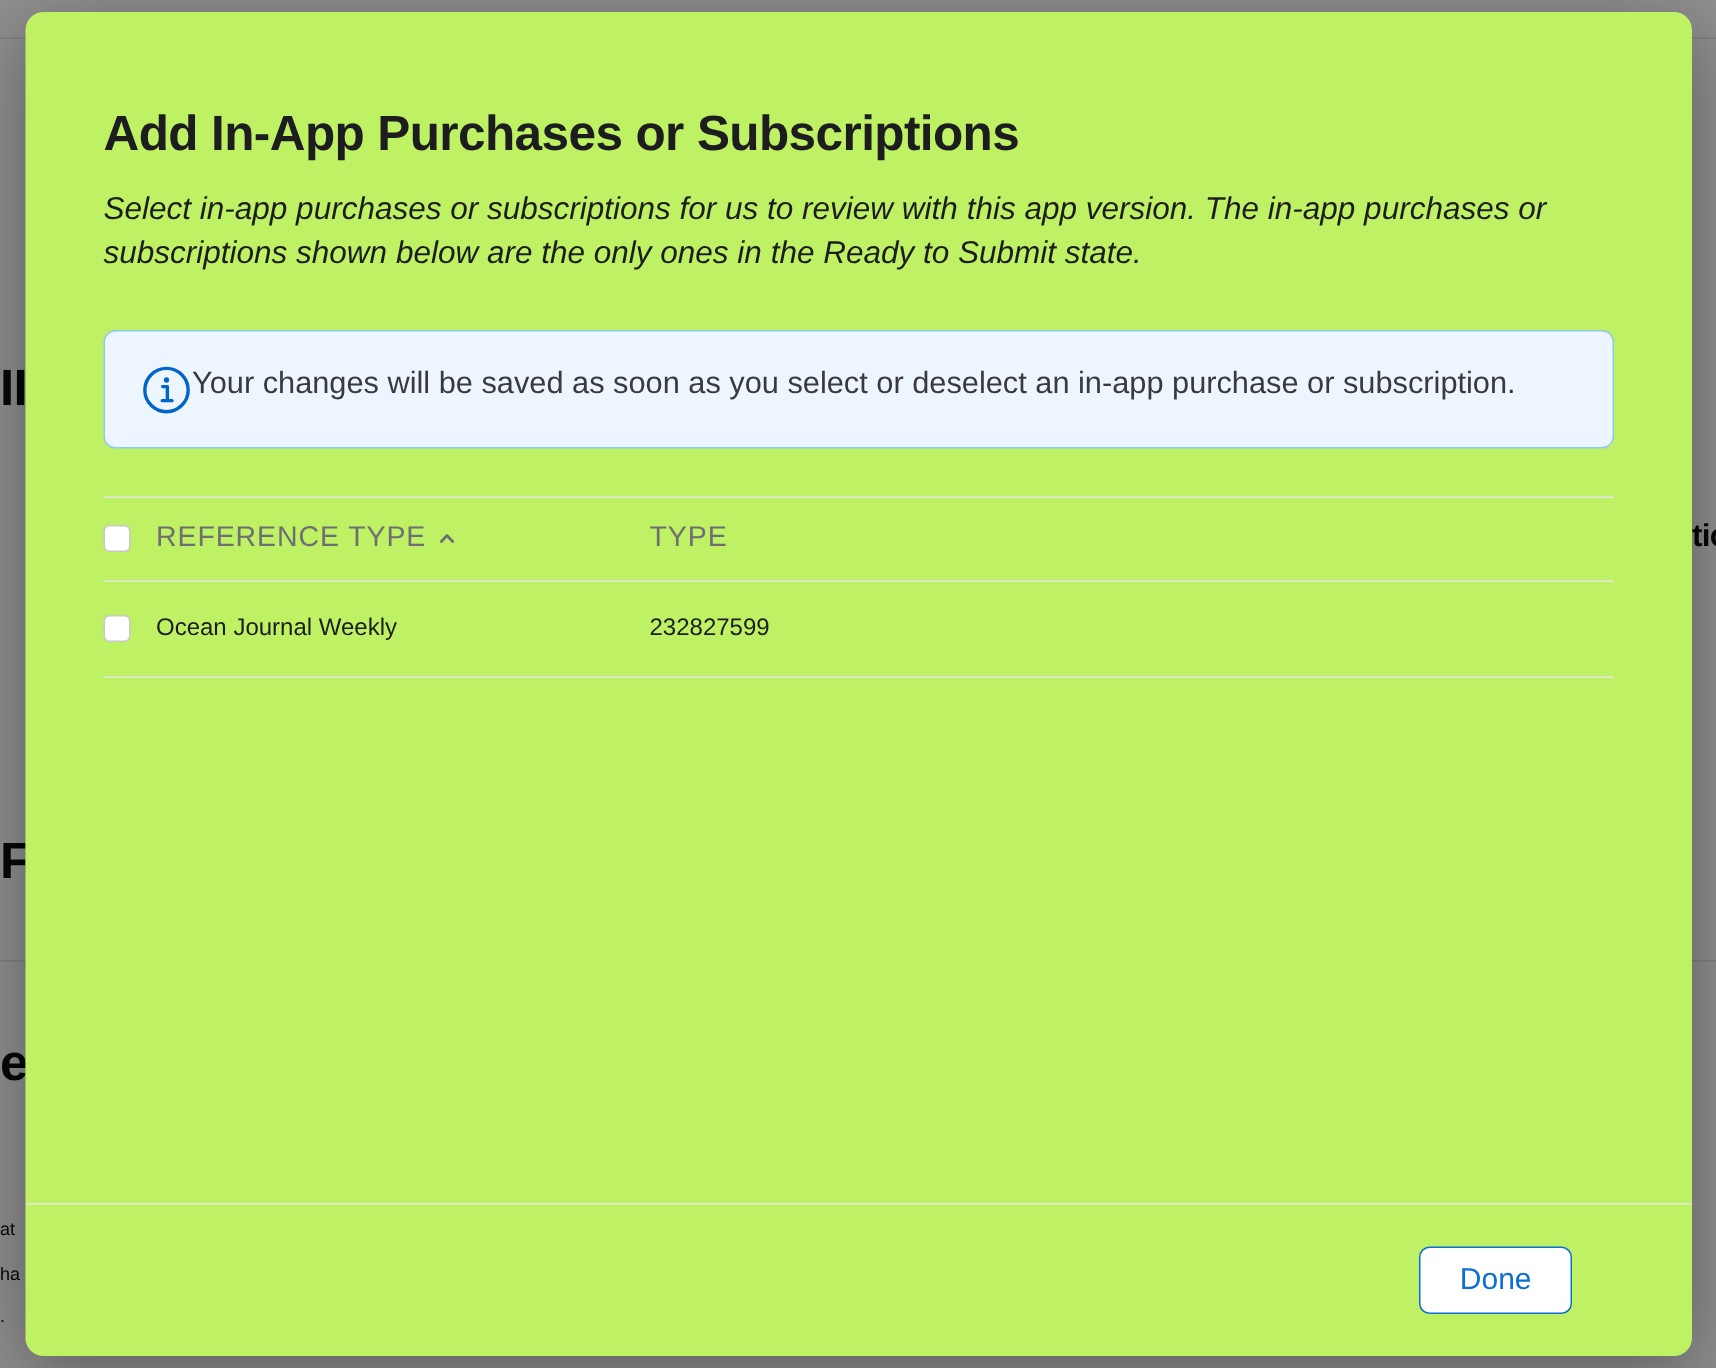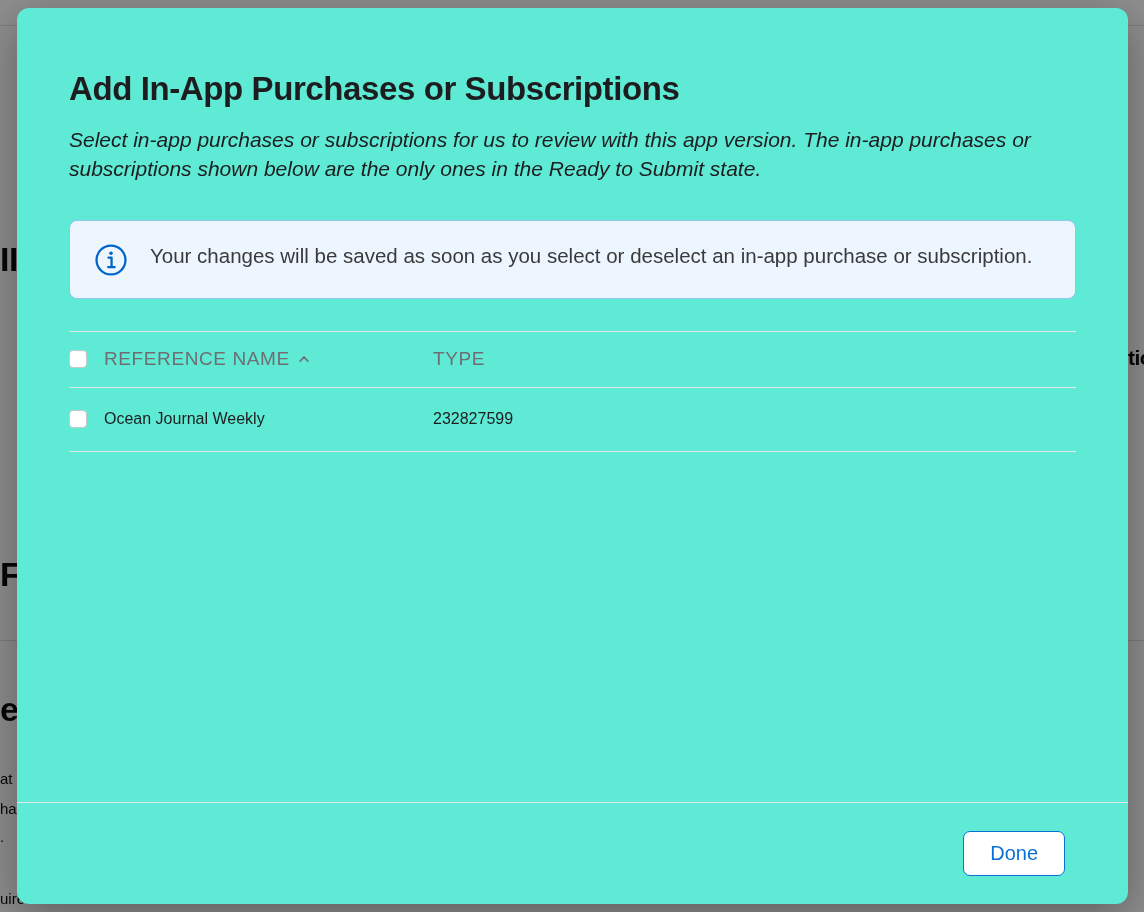--- a/index.html
+++ b/index.html
@@ -22,33 +22,33 @@
     border-top: 1px solid #d9d9d9;
   }
   .bg-text {
     position: absolute;
     font-weight: 700;
     color: #0d0d0d;
     letter-spacing: -0.5px;
     white-space: nowrap;
     overflow: hidden;
   }
-  .bg-text.small { font-weight: 400; font-size: 15px; letter-spacing: 0; }
+  .bg-text.small { font-weight: 400; font-size: 12px; letter-spacing: 0; margin-top: 42px; }
   .bg-right { right: 0; left: auto; text-align: right; overflow: hidden; }
   .overlay-dim {
     position: absolute; inset: 0;
     background: rgba(0,0,0,0.42);
   }
 
   
   .modal {
     position: absolute;
     left: 17px; top: 8px;
     width: 1111px; height: 896px;
-    background: #5eead4;
+    background: #bef264;
     border-radius: 12px;
     box-shadow: 0 12px 48px rgba(0,0,0,0.35);
     display: flex; flex-direction: column;
     overflow: hidden;
   }
   .modal-body {
     padding: 62px 52px 0 52px;
     flex: 1 1 auto;
     overflow: hidden;
   }
@@ -67,21 +67,20 @@
     font-style: italic;
   }
 
   .info-banner {
     border: 1px solid #8fc7f1;
     background: #edf6ff;
     border-radius: 8px;
     padding: 21px 26px 21px 24px;
     display: flex;
     align-items: flex-start;
-    gap: 22px;
     margin-bottom: 32px;
   }
   .info-icon {
     flex: 0 0 auto;
     width: 34px; height: 34px;
     color: #0064c8;
     margin-top: 1px;
   }
   .info-text {
     font-size: 20.5px;
@@ -125,21 +124,21 @@
   }
 
   
   .modal-footer {
     flex: 0 0 auto;
     border-top: 1px solid #e5e5e7;
     height: 102px;
     display: flex;
     align-items: center;
     justify-content: flex-end;
-    padding: 0 63px;
+    padding: 0 80px;
   }
   .btn-done {
     border: 1px solid #0b6fd6;
     color: #0b6fd6;
     background: #fff;
     font-size: 20px;
     font-weight: 400;
     padding: 10px 26px;
     border-radius: 7px;
     cursor: pointer;
@@ -180,21 +179,21 @@
       <div class="info-text">Your changes will be saved as soon as you select or deselect an in-app purchase or subscription.</div>
     </div>
 
     <div class="tbl">
 
       <div class="tbl-row tbl-head">
         <div class="cell-check">
           <div class="chk" role="checkbox" aria-checked="false"></div>
         </div>
         <div class="th">
-          <span>REFERENCE NAME</span>
+          <span>REFERENCE TYPE</span>
           <span class="sort-caret" aria-hidden="true">
             <svg viewBox="0 0 12 12" width="12" height="12" fill="none" stroke="currentColor" stroke-width="1.8" stroke-linecap="round" stroke-linejoin="round">
               <polyline points="2.2 8 6 4 9.8 8"></polyline>
             </svg>
           </span>
         </div>
         <div class="th">
           <span>TYPE</span>
         </div>
       </div>

